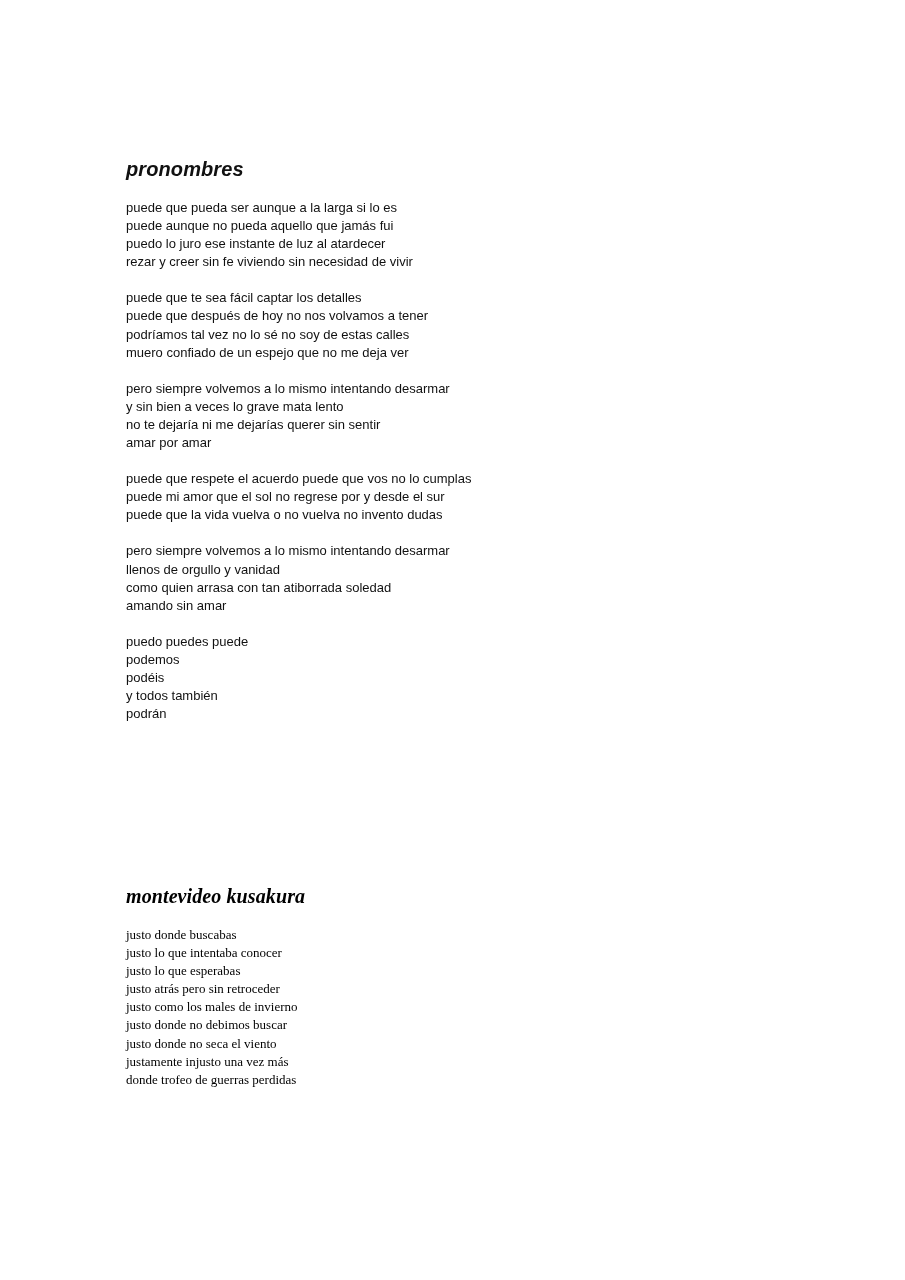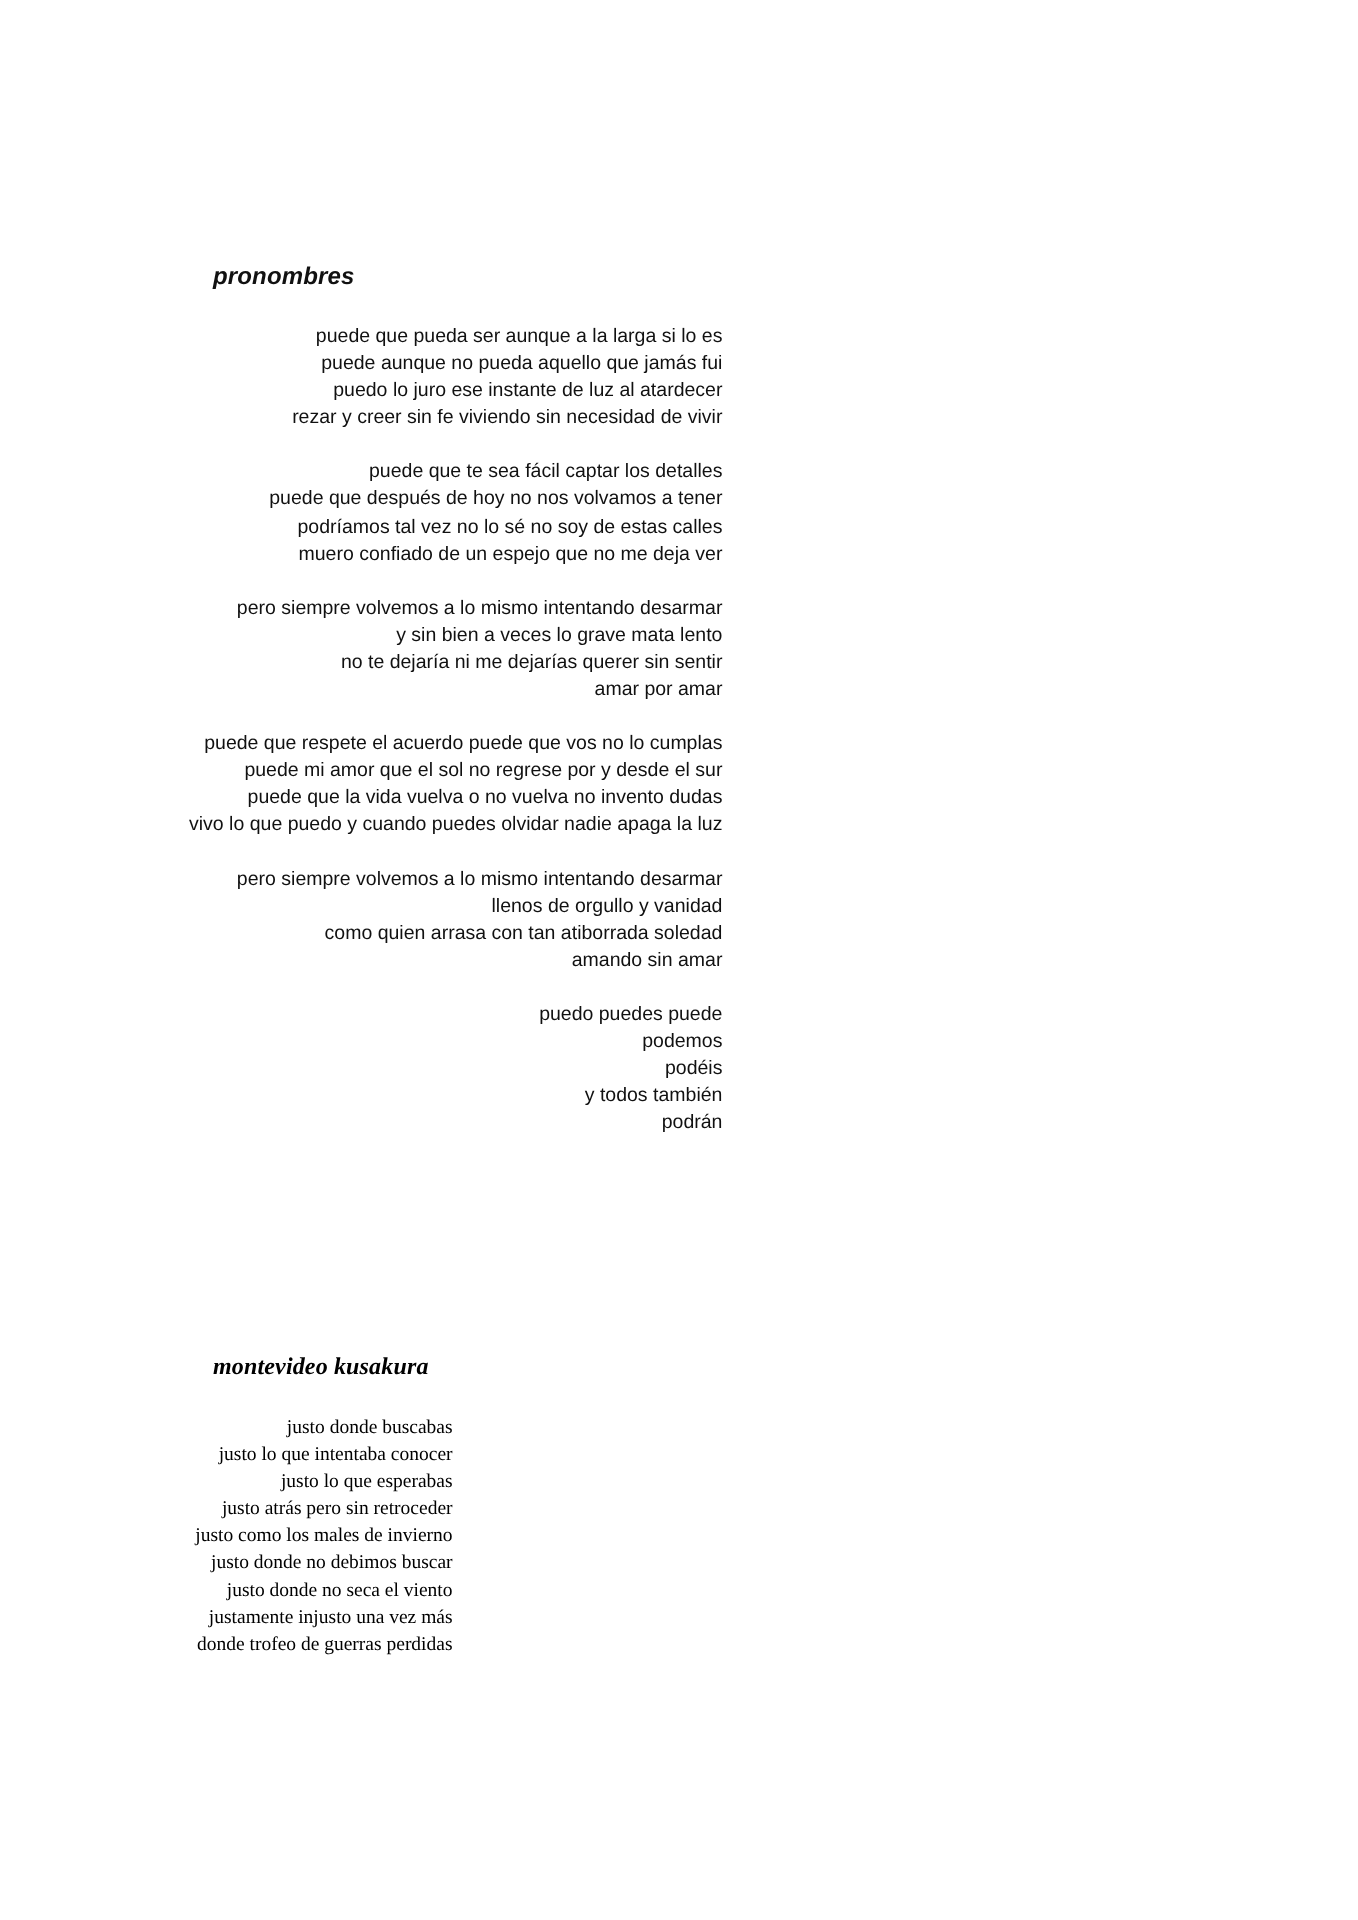--- a/index.html
+++ b/index.html
@@ -3,26 +3,26 @@
 <meta charset="utf-8">
 <style>
   html, body { margin: 0; padding: 0; background: #ffffff; }
   body { width: 905px; height: 1280px; position: relative; overflow: hidden; }
   .page {
     position: absolute; left: 126px; top: 158px;
     font-family: "Liberation Sans", "DejaVu Sans", sans-serif;
     color: #111111;
   }
   .poem-title {
-    font-size: 16px; font-weight: bold; font-style: italic;
-    line-height: 22px; height: 22px; margin: 16px;
+    font-size: 20px; font-weight: bold; font-style: italic;
+    line-height: 22px; height: 22px; margin: 0;
     letter-spacing: 0.1px;
   }
   .poem-body { margin-top: 19px; }
-  .stanza { margin: 0 0 18px 0; text-align: right; }
+  .stanza { margin: 0 0 18px 0; }
   .line {
     font-size: 13px; line-height: 18.1px; height: 18.1px;
     white-space: nowrap; margin: 0;
   }
   .poem2 { position: absolute; left: 126px; top: 885px; }
 </style>
 </head>
 <body>
 
 <div class="page">
@@ -43,21 +43,20 @@
     <div class="stanza">
       <p class="line">pero siempre volvemos a lo mismo intentando desarmar</p>
       <p class="line">y sin bien a veces lo grave mata lento</p>
       <p class="line">no te dejaría ni me dejarías querer sin sentir</p>
       <p class="line">amar por amar</p>
     </div>
     <div class="stanza">
       <p class="line">puede que respete el acuerdo puede que vos no lo cumplas</p>
       <p class="line">puede mi amor que el sol no regrese por y desde el sur</p>
       <p class="line">puede que la vida vuelva o no vuelva no invento dudas</p>
-      <p class="line">vivo lo que puedo y cuando puedes olvidar nadie apaga la luz</p>
     </div>
     <div class="stanza">
       <p class="line">pero siempre volvemos a lo mismo intentando desarmar</p>
       <p class="line">llenos de orgullo y vanidad</p>
       <p class="line">como quien arrasa con tan atiborrada soledad</p>
       <p class="line">amando sin amar</p>
     </div>
     <div class="stanza">
       <p class="line">puedo puedes puede</p>
       <p class="line">podemos</p>

